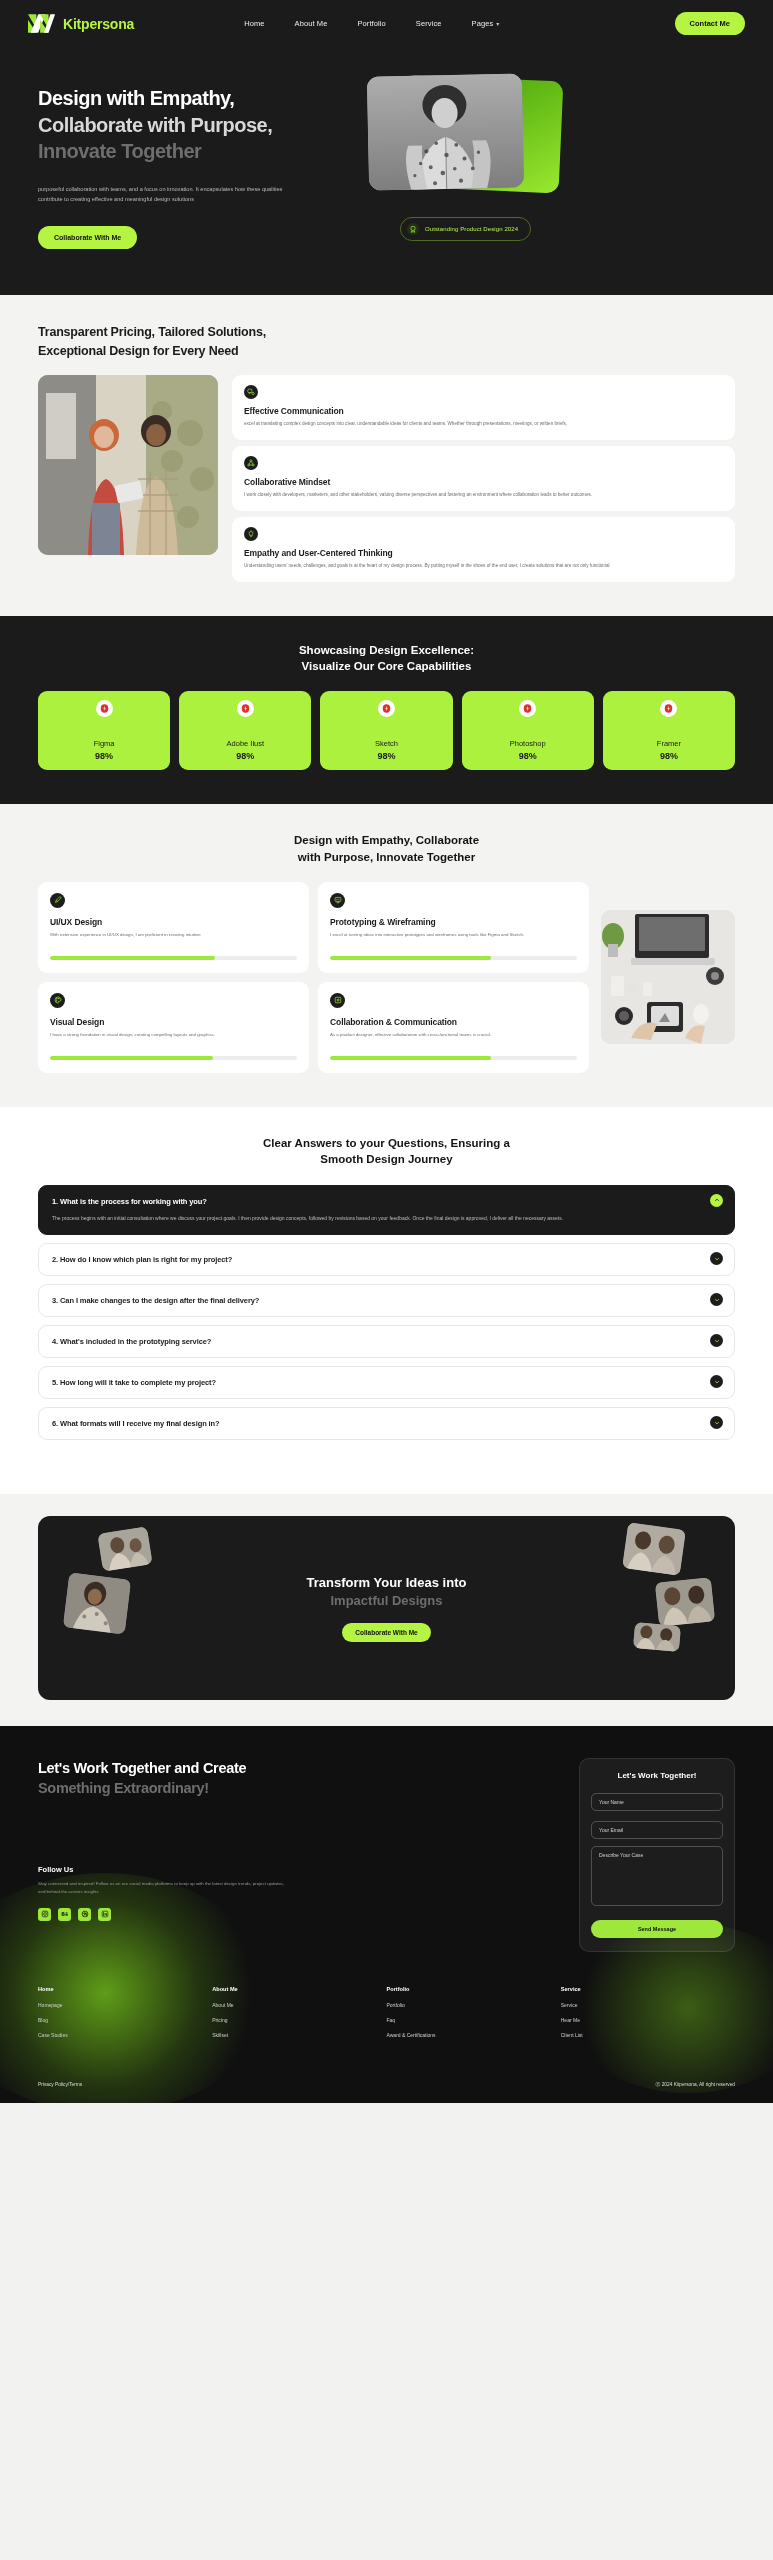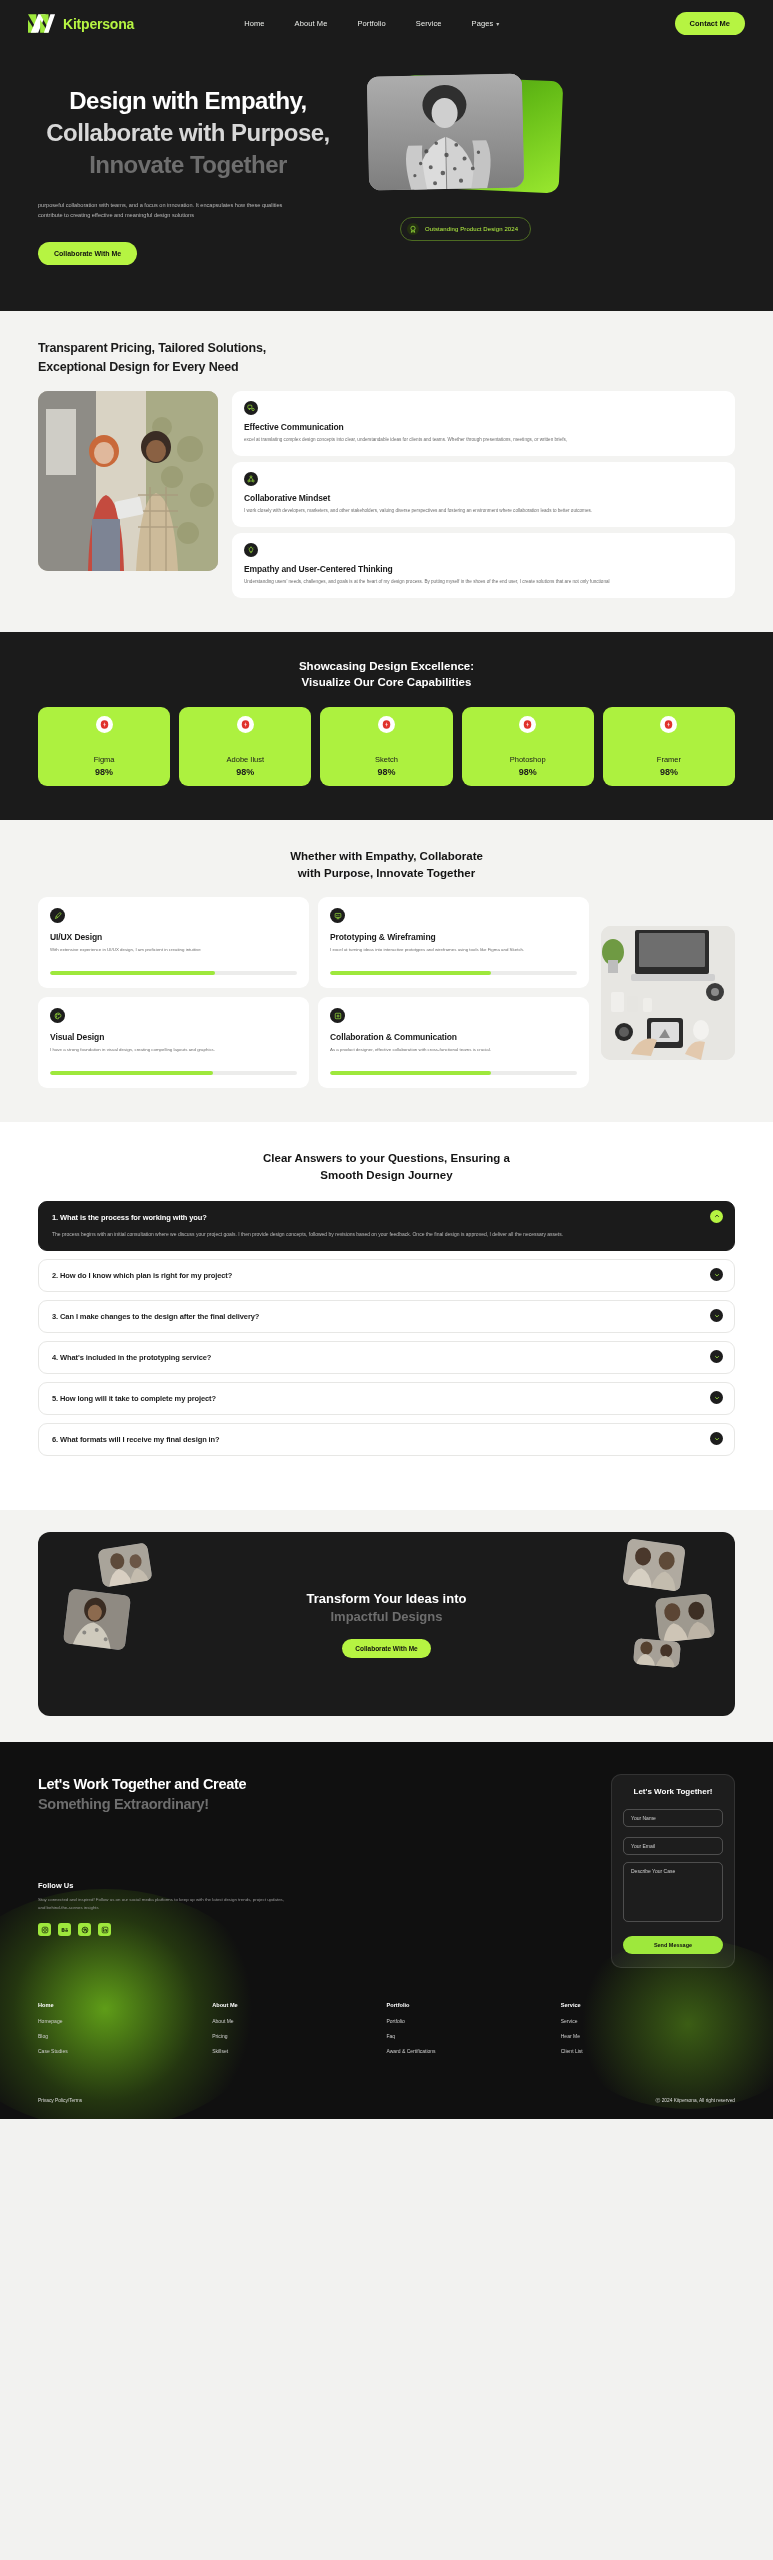--- a/index.html
+++ b/index.html
@@ -24,21 +24,21 @@
   }
   .chev-sm { font-size:6px; opacity:.8; }
   .contact-btn {
     margin-left:auto; background:#b6f442; color:#101010;
     font-size:7.5px; font-weight:600; border:none; border-radius:999px;
     padding:7px 15px; cursor:pointer;
   }
 
   .hero { background:#1b1b1b; padding:28px 28px 46px 38px; display:flex; }
   .hero-left { width:300px; padding-top:10px; }
-  .hero-h1 { font-size:24px; line-height:1.33; font-weight:700; letter-spacing:-0.5px;text-align:center; }
+  .hero-h1 { font-size:20px; line-height:1.33; font-weight:700; letter-spacing:-0.5px; }
   .hero-h1 .l1 { color:#ffffff; display:block; }
   .hero-h1 .l2 { color:#d8d8d8; display:block; }
   .hero-h1 .l3 { color:#6e6e6e; display:block; }
   .hero-sub {
     margin-top:19px; font-size:5.6px; line-height:1.85;
     color:#b9b9b9; max-width:262px;
   }
   .hero-cta {
     margin-top:22px; display:inline-block; background:#b6f442; color:#101010;
     font-size:7px; font-weight:600; border:none; border-radius:999px;
@@ -184,21 +184,21 @@
   .f-follow { margin-top:66px; }
   .f-follow h4 { font-size:7.5px; font-weight:700; }
   .f-follow p { margin-top:6px; font-size:4.4px; line-height:1.8; color:#9a9a9a; max-width:250px; }
   .socials { margin-top:12px; display:flex; gap:7px; }
   .soc {
     width:13px; height:13px; border-radius:3px; background:#9ee83c;
     display:flex; align-items:center; justify-content:center;
   }
   .f-form-wrap { flex:1; display:flex; justify-content:flex-end; }
   .f-form {
-    width:124px; background:rgba(255,255,255,.055); border:1px solid rgba(255,255,255,.1);
+    width:156px; background:rgba(255,255,255,.055); border:1px solid rgba(255,255,255,.1);
     border-radius:10px; padding:12px 11px 13px; position:relative; z-index:2;
   }
   .f-form h3 { font-size:8px; font-weight:700; text-align:center; color:#fff; margin-bottom:10px; }
   .f-form input, .f-form textarea {
     width:100%; background:transparent; border:1px solid rgba(255,255,255,.22);
     border-radius:5px; padding:5px 7px; color:#fff; font-size:5px;
     font-family:"Liberation Sans", sans-serif; outline:none; margin-bottom:7px;
   }
   .f-form input::placeholder, .f-form textarea::placeholder { color:#d2d2d2; }
   .f-form textarea { height:60px; resize:none; }
@@ -455,21 +455,21 @@
             </svg>
         </span>
         <span class="skill-name">Framer</span>
         <span class="skill-pct">98%</span>
       </div>
     </div>
   </section>
 
   <section class="services">
     <h2>
-      <span>Whether with Empathy, Collaborate</span><br>
+      <span>Design with Empathy, Collaborate</span><br>
       <span>with Purpose, Innovate Together</span>
     </h2>
 
     <div class="svc-wrap">
       <div class="svc-grid">
 
         <div class="scard">
           <span class="sicon">
             <svg width="8" height="8" viewBox="0 0 14 14" fill="none" stroke="#9ee83c" stroke-width="1.2">
               <path d="M2.5 11.5 L4 7 L9.5 1.8 a1.6 1.6 0 0 1 2.3 2.3 L6.6 9.6 z"></path>

